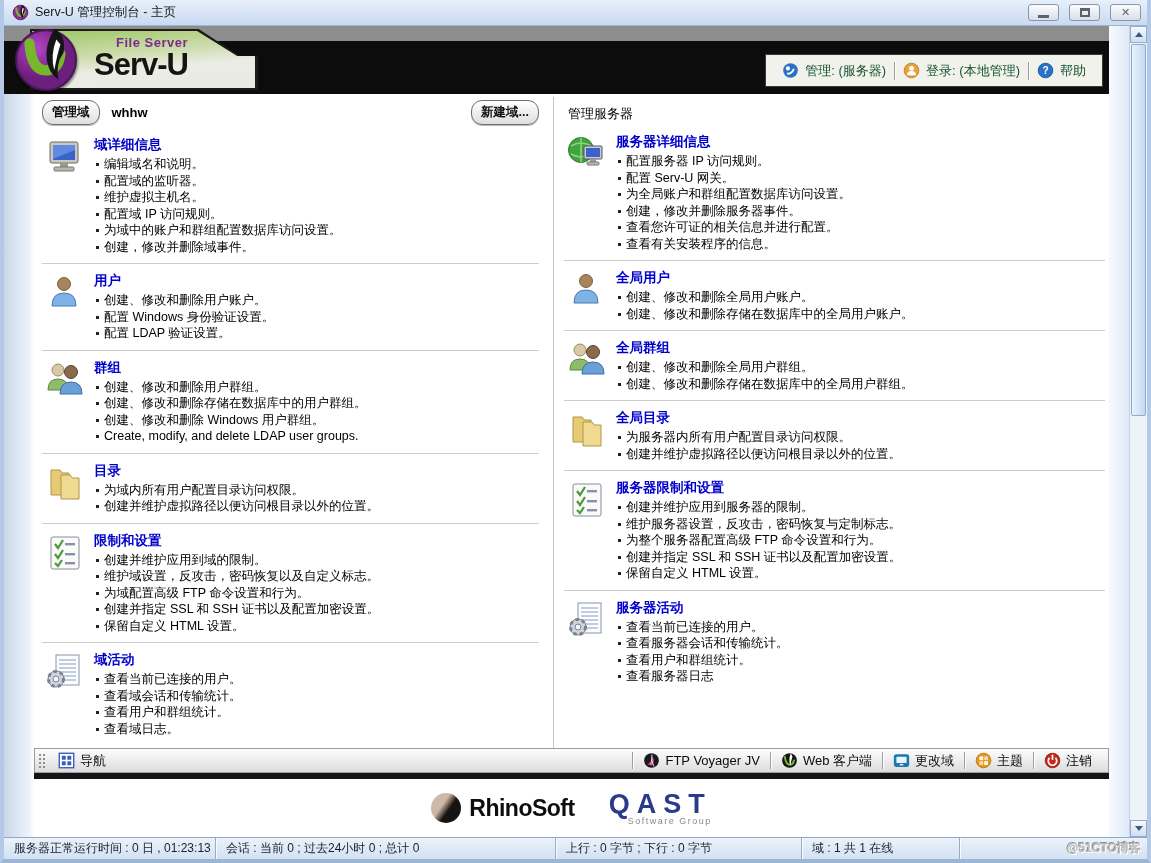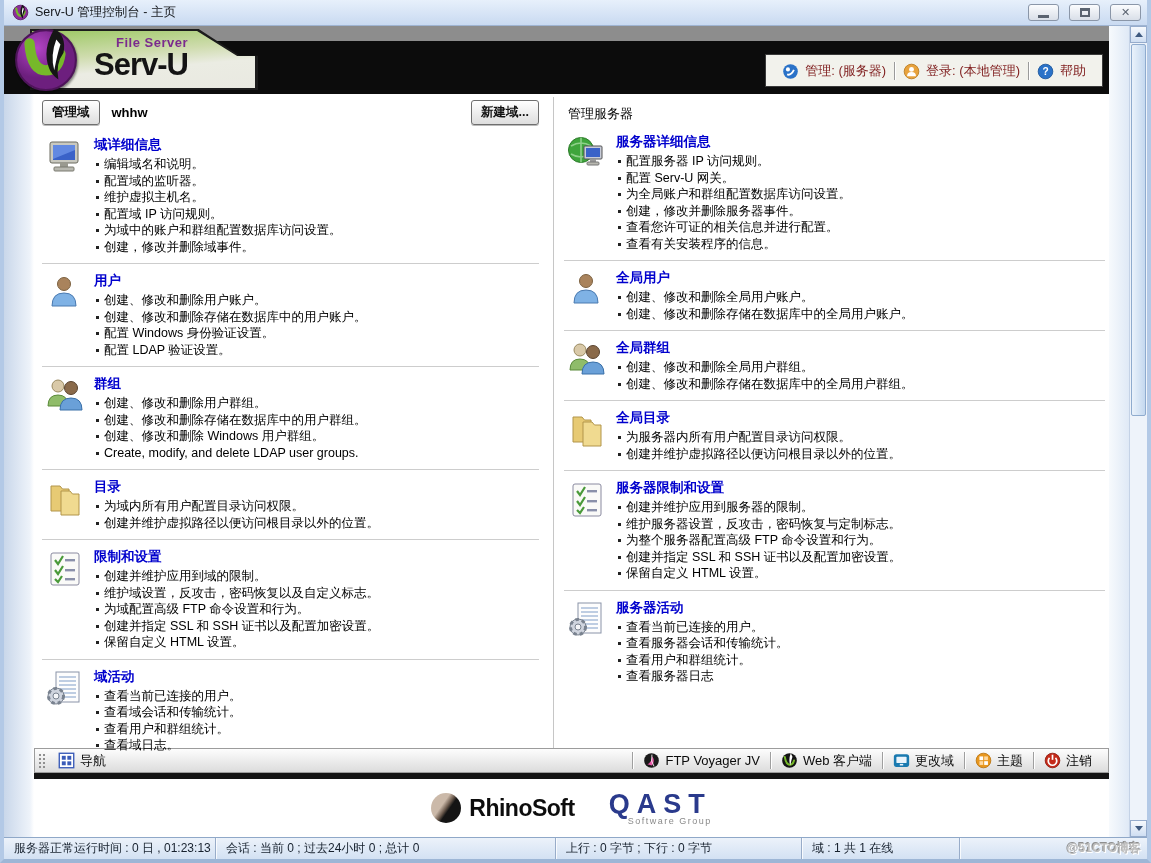--- a/index.html
+++ b/index.html
@@ -54,34 +54,34 @@
     clip-path:polygon(0 0,74% 0,92% 44%,100% 44%,100% 100%,0 100%);
     background:linear-gradient(175deg,#9cc863 0%,#cfdcae 40%,#ebece3 62%,#e9e9e1 100%); }
   .logo-text { position:absolute; left:62px; top:4px; }
   .logo-top { font-size:13px; font-weight:bold; color:#7b2a8e; letter-spacing:.5px; margin-left:22px; }
   .logo-main { font-size:31px; font-weight:800; color:#141414; line-height:.95; letter-spacing:-1px; }
   .logo-circle { position:absolute; left:-17px; top:-2px; width:66px; height:66px;
     filter:drop-shadow(1px 2px 1px rgba(0,0,0,.45)); }
   .hdr-strip { position:absolute; right:6px; top:28px; height:33px;
     background:#f2f2ec; border:1px solid #3a3a3a; display:flex; align-items:center;
     padding:0 8px; }
-  .hdr-btn { display:flex; align-items:flex-end; gap:6px; padding:0 8px; cursor:pointer;
-    font-size:13px; color:#7f1d1d; white-space:nowrap; }
+  .hdr-btn { display:flex; align-items:center; gap:6px; padding:0 8px; cursor:pointer;
+    font-size:13px; color:#14532d; white-space:nowrap; }
   .hdr-btn .ic { width:17px; height:17px; flex:none; }
   .hdr-sep { width:1px; height:18px; background:#9a9a9a; box-shadow:1px 0 0 #fff; }
 
   
   .main { flex:1; min-height:0; margin-left:30px; background:#fff;
     display:flex; padding:3px 4px 0 8px; }
   .col-left { width:512px; flex:none; border-right:1px solid #c6c6c6; padding-right:14px; }
   .col-right { flex:1; padding-left:10px; }
 
   .panel-head { height:31px; display:flex; align-items:center; gap:12px; }
   .mini-btn { font-size:12.5px; font-weight:bold; color:#111; padding:3px 9px;
-    border:1px solid #6f6f6f; border-radius:3px; cursor:pointer;
+    border:1px solid #6f6f6f; border-radius:11px; cursor:pointer;
     background:linear-gradient(#ffffff,#dedede); box-shadow:0 1px 0 #bbb; }
   .domain-name { font-size:13px; font-weight:bold; color:#000; }
   .ph-spacer { flex:1; }
   .server-head { font-size:13px; color:#000; padding:8px 0 2px 4px; }
 
   .section { display:flex; padding:7px 0 8px; }
   .section + .section { border-top:1px solid #cdcdcd; }
   .sec-icon { width:42px; height:40px; flex:none; margin:2px 8px 0 2px; cursor:pointer; }
   .sec-icon svg { width:100%; height:100%; }
   .sec-body { flex:1; min-width:0; }
@@ -239,21 +239,20 @@
   </div>
               <div class="section">
     <span class="sec-icon"><svg viewBox="0 0 40 40">
                     <circle cx="19" cy="11" r="6.5" fill="#a9835c" stroke="#7c6140"></circle>
                     <path d="M7 33 q0 -13 12 -13 q12 0 12 13 z" fill="#7fb2e5" stroke="#4a7ab0"></path>
                   </svg></span>
     <div class="sec-body">
       <a class="sec-title">用户</a>
       <ul class="sec-items">
                     <li>创建、修改和删除用户账户。</li>
-                    <li>创建、修改和删除存储在数据库中的用户账户。</li>
                     <li>配置 Windows 身份验证设置。</li>
                     <li>配置 LDAP 验证设置。</li>
                   </ul>
     </div>
   </div>
               <div class="section">
     <span class="sec-icon"><svg viewBox="0 0 40 40">
                     <circle cx="13" cy="10" r="6" fill="#d9c9a8" stroke="#9a8a60"></circle>
                     <path d="M3 30 q0 -11 10 -11 q10 0 10 11 z" fill="#8fbc6a" stroke="#5a8a3a"></path>
                     <circle cx="26" cy="12" r="6.5" fill="#8a6a4a" stroke="#5a4430"></circle>

